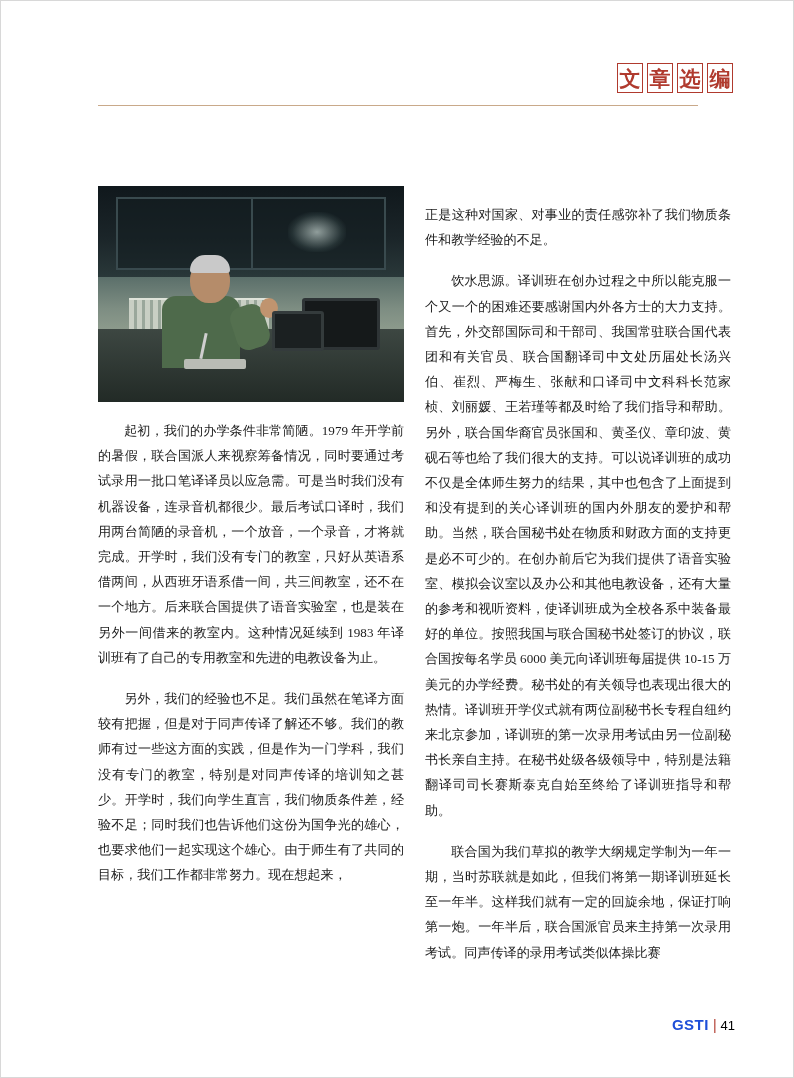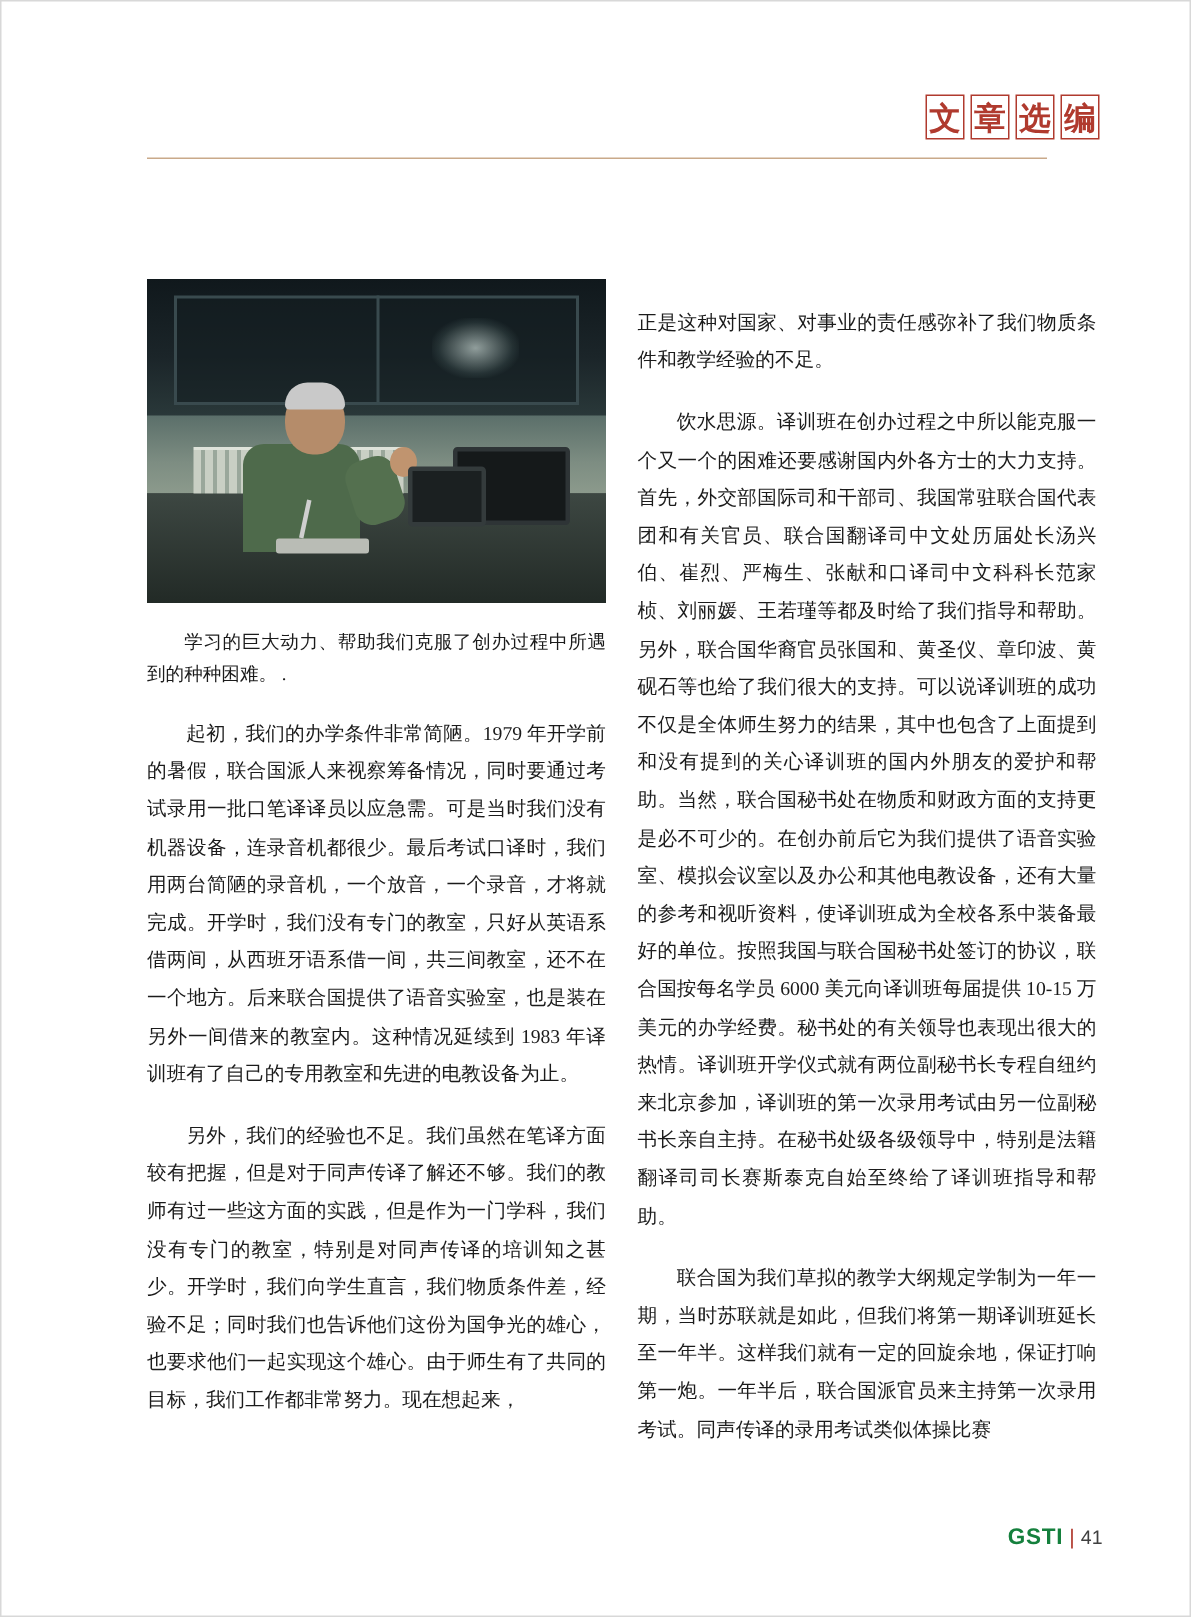--- a/index.html
+++ b/index.html
@@ -210,31 +210,31 @@
   .footer {
     position: absolute;
     right: 58px;
     bottom: 44px;
     display: flex;
     align-items: baseline;
     gap: 4px;
     font-family: "Liberation Sans", sans-serif;
   }
   .footer .gsti {
-    color: #15803d;
+    color: #1d4ed8;
     font-size: 15px;
     font-weight: bold;
     letter-spacing: .5px;
   }
   .footer .bar {
     color: #b03a2e;
     font-size: 14px;
   }
   .footer .pageno {
-    color: #404040;
+    color: #000000;
     font-size: 13px;
   }
 </style>
 </head>
 <body>
 
 <div class="page">
 
   <div class="header">
     <span class="hdr-char boxed">文</span>
@@ -258,21 +258,20 @@
       <div class="person-arm"></div>
       <div class="hand"></div>
       <div class="person-head"></div>
       <div class="person-hair"></div>
       <div class="monitor"></div>
       <div class="monitor2"></div>
       <div class="mic"></div>
       <div class="laptop"></div>
     </div>
 
-    <p class="caption">学习的巨大动力、帮助我们克服了创办过程中所遇到的种种困难。  .</p>
 
     <p>起初，我们的办学条件非常简陋。1979 年开学前的暑假，联合国派人来视察筹备情况，同时要通过考试录用一批口笔译译员以应急需。可是当时我们没有机器设备，连录音机都很少。最后考试口译时，我们用两台简陋的录音机，一个放音，一个录音，才将就完成。开学时，我们没有专门的教室，只好从英语系借两间，从西班牙语系借一间，共三间教室，还不在一个地方。后来联合国提供了语音实验室，也是装在另外一间借来的教室内。这种情况延续到 1983 年译训班有了自己的专用教室和先进的电教设备为止。</p>
     <p>另外，我们的经验也不足。我们虽然在笔译方面较有把握，但是对于同声传译了解还不够。我们的教师有过一些这方面的实践，但是作为一门学科，我们没有专门的教室，特别是对同声传译的培训知之甚少。开学时，我们向学生直言，我们物质条件差，经验不足；同时我们也告诉他们这份为国争光的雄心，也要求他们一起实现这个雄心。由于师生有了共同的目标，我们工作都非常努力。现在想起来，</p>
   </div>
 
   <div class="col col-right">
     <p class="noindent">正是这种对国家、对事业的责任感弥补了我们物质条件和教学经验的不足。</p>
     <p>饮水思源。译训班在创办过程之中所以能克服一个又一个的困难还要感谢国内外各方士的大力支持。首先，外交部国际司和干部司、我国常驻联合国代表团和有关官员、联合国翻译司中文处历届处长汤兴伯、崔烈、严梅生、张献和口译司中文科科长范家桢、刘丽媛、王若瑾等都及时给了我们指导和帮助。另外，联合国华裔官员张国和、黄圣仪、章印波、黄砚石等也给了我们很大的支持。可以说译训班的成功不仅是全体师生努力的结果，其中也包含了上面提到和没有提到的关心译训班的国内外朋友的爱护和帮助。当然，联合国秘书处在物质和财政方面的支持更是必不可少的。在创办前后它为我们提供了语音实验室、模拟会议室以及办公和其他电教设备，还有大量的参考和视听资料，使译训班成为全校各系中装备最好的单位。按照我国与联合国秘书处签订的协议，联合国按每名学员 6000 美元向译训班每届提供 10-15 万美元的办学经费。秘书处的有关领导也表现出很大的热情。译训班开学仪式就有两位副秘书长专程自纽约来北京参加，译训班的第一次录用考试由另一位副秘书长亲自主持。在秘书处级各级领导中，特别是法籍翻译司司长赛斯泰克自始至终给了译训班指导和帮助。</p>
     <p>联合国为我们草拟的教学大纲规定学制为一年一期，当时苏联就是如此，但我们将第一期译训班延长至一年半。这样我们就有一定的回旋余地，保证打响第一炮。一年半后，联合国派官员来主持第一次录用考试。同声传译的录用考试类似体操比赛</p>
   </div>

